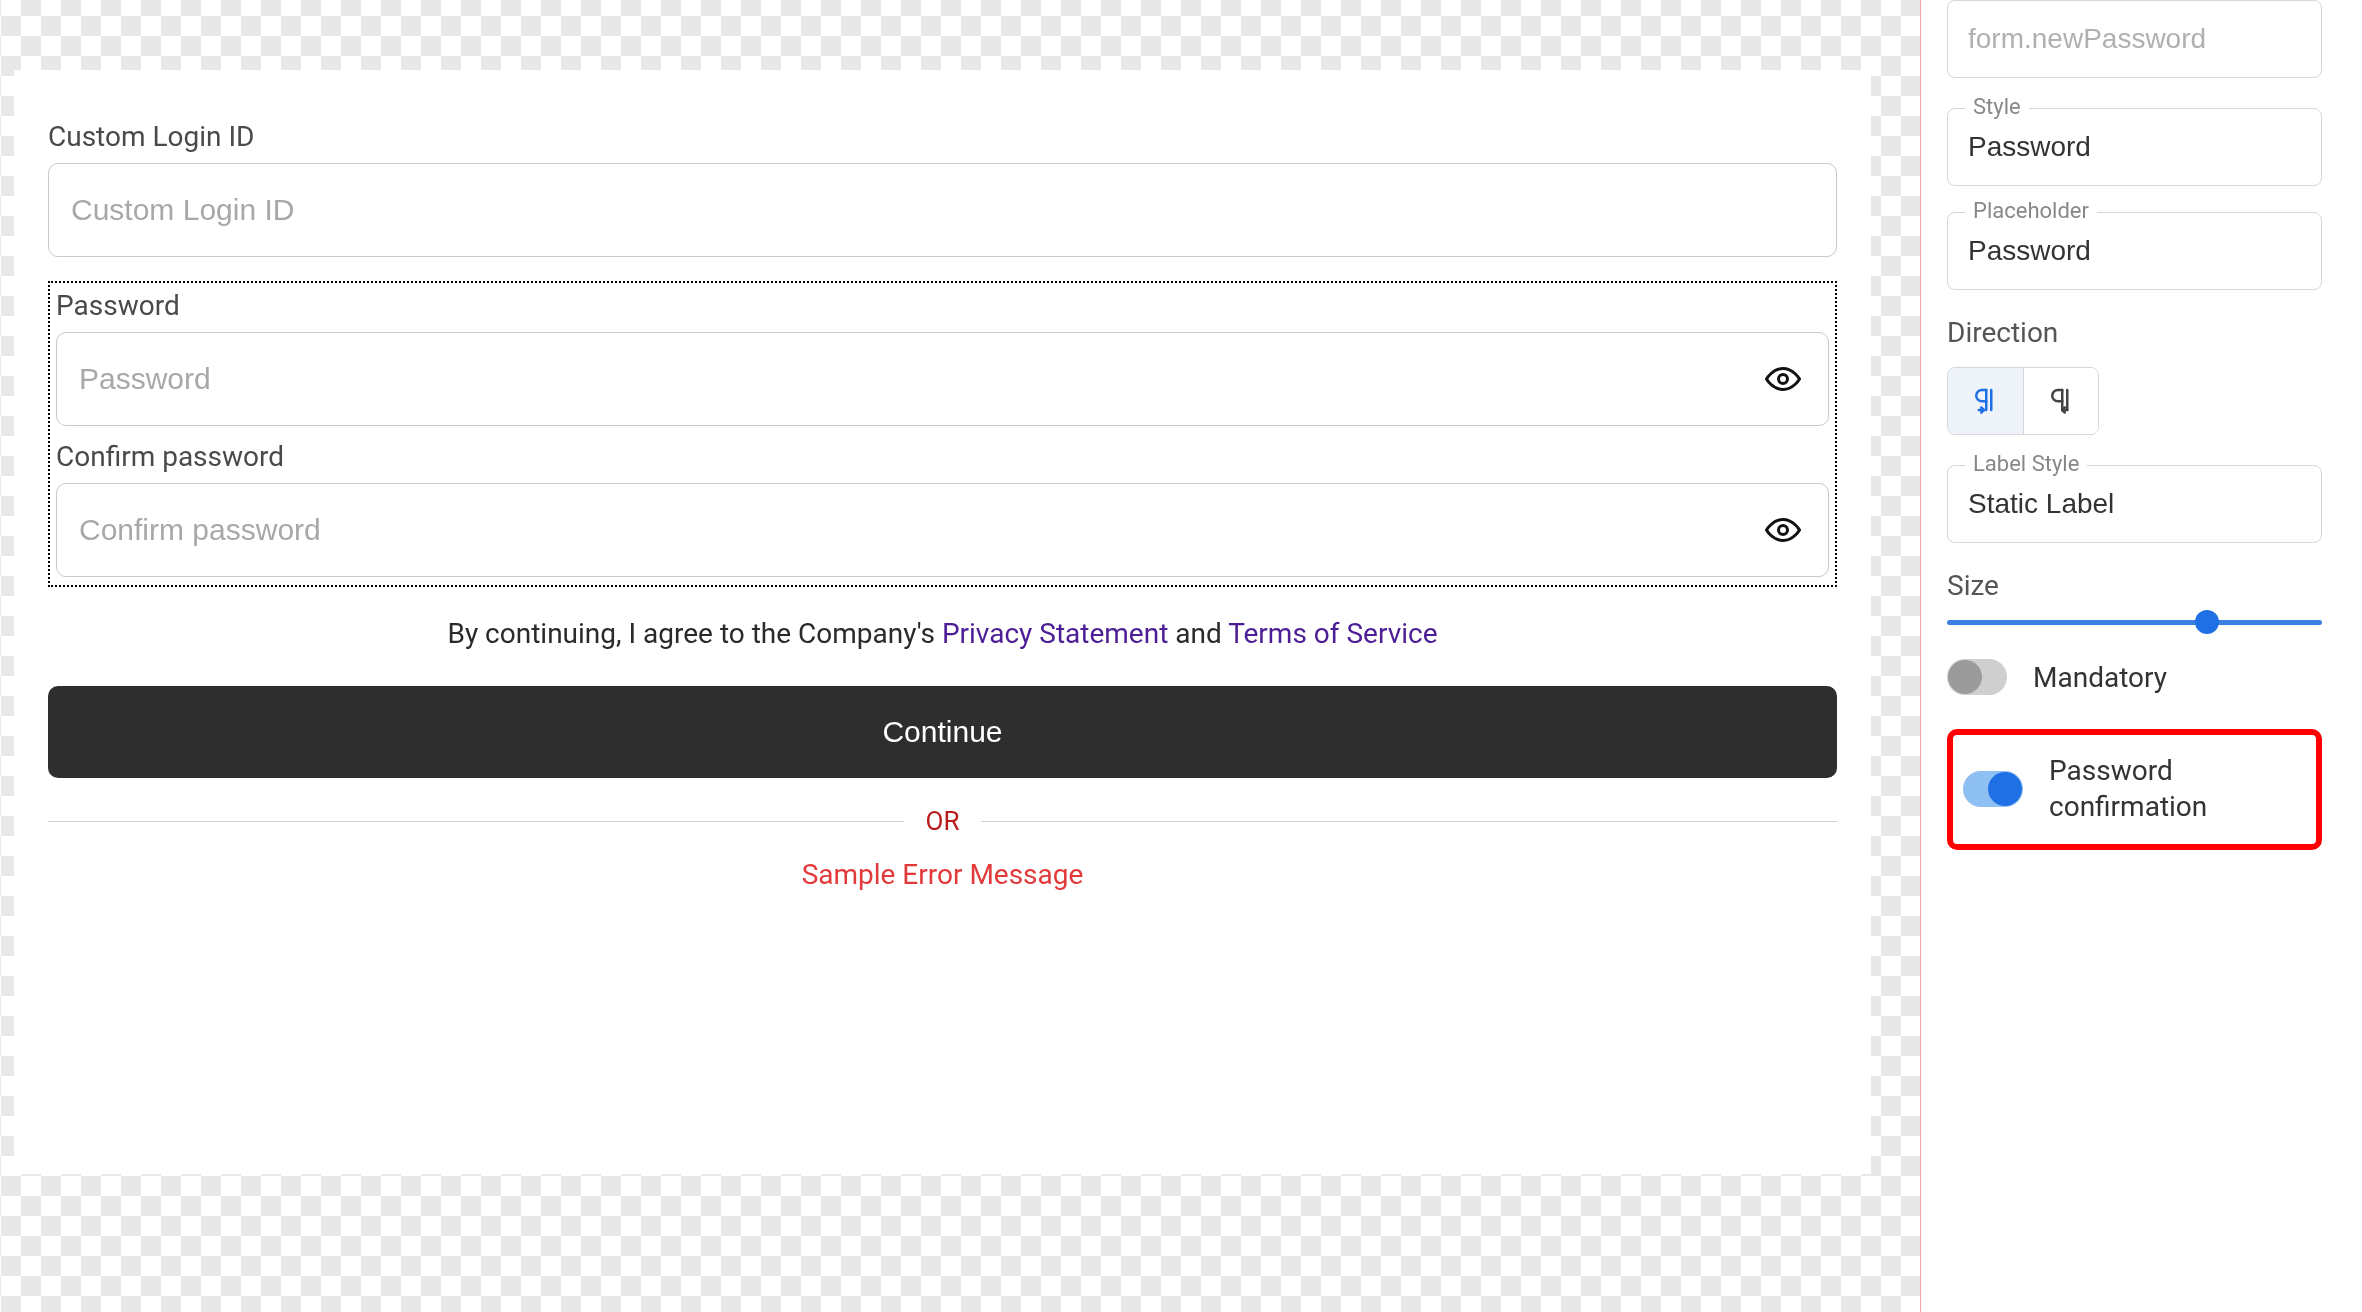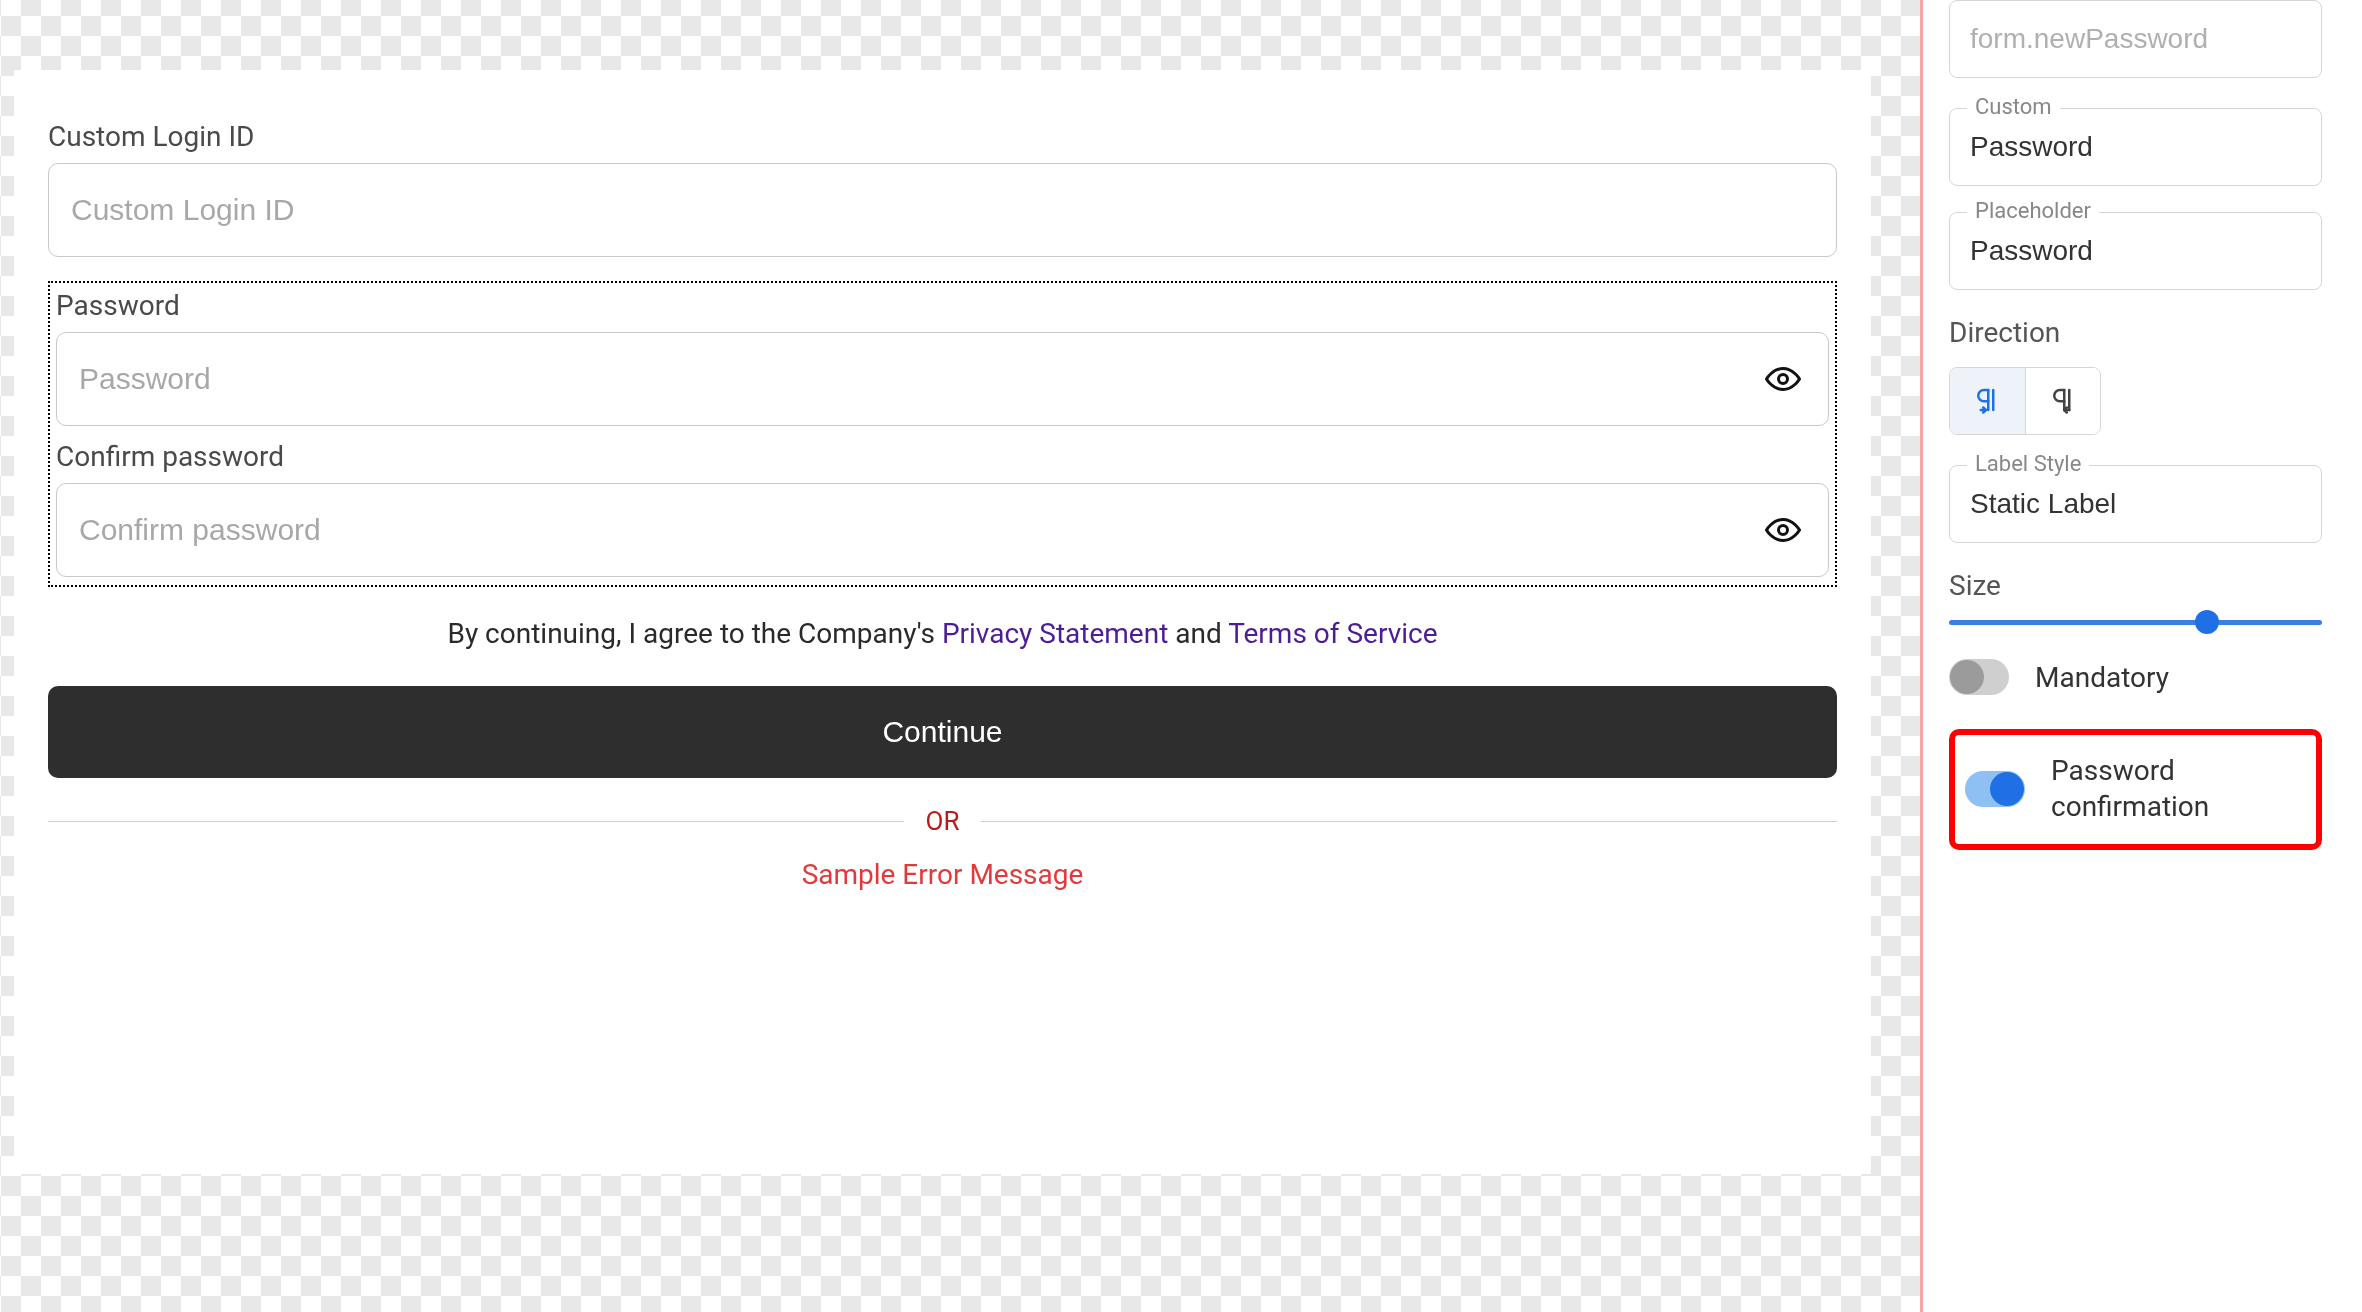--- a/index.html
+++ b/index.html
@@ -102,21 +102,21 @@
     }
 
     
     .sidebar {
       position: absolute;
       right: 0;
       top: 0;
       width: 442px;
       height: 1312px;
       background: #ffffff;
-      border-left: 3px solid #fca5a5;
+      border-left: 1px solid #fca5a5;
       padding: 0 40px 0 26px;
     }
     .prop-field {
       position: relative;
       margin-bottom: 26px;
     }
     .prop-float-label {
       position: absolute;
       top: -14px;
       left: 18px;
@@ -271,21 +271,21 @@
   </div>
 </div>
 
 <div class="sidebar">
 
   <div class="prop-field" style="margin-top:0; margin-bottom:30px;">
     <input class="prop-input" style="color: rgb(176, 176, 176);" placeholder="form.newPassword">
   </div>
 
   <div class="prop-field">
-    <span class="prop-float-label">Custom</span>
+    <span class="prop-float-label">Style</span>
     <input class="prop-input" value="Password" style="">
   </div>
 
   <div class="prop-field">
     <span class="prop-float-label">Placeholder</span>
     <input class="prop-input" value="Password" style="">
   </div>
 
 
   <div class="section-label">Direction</div>

